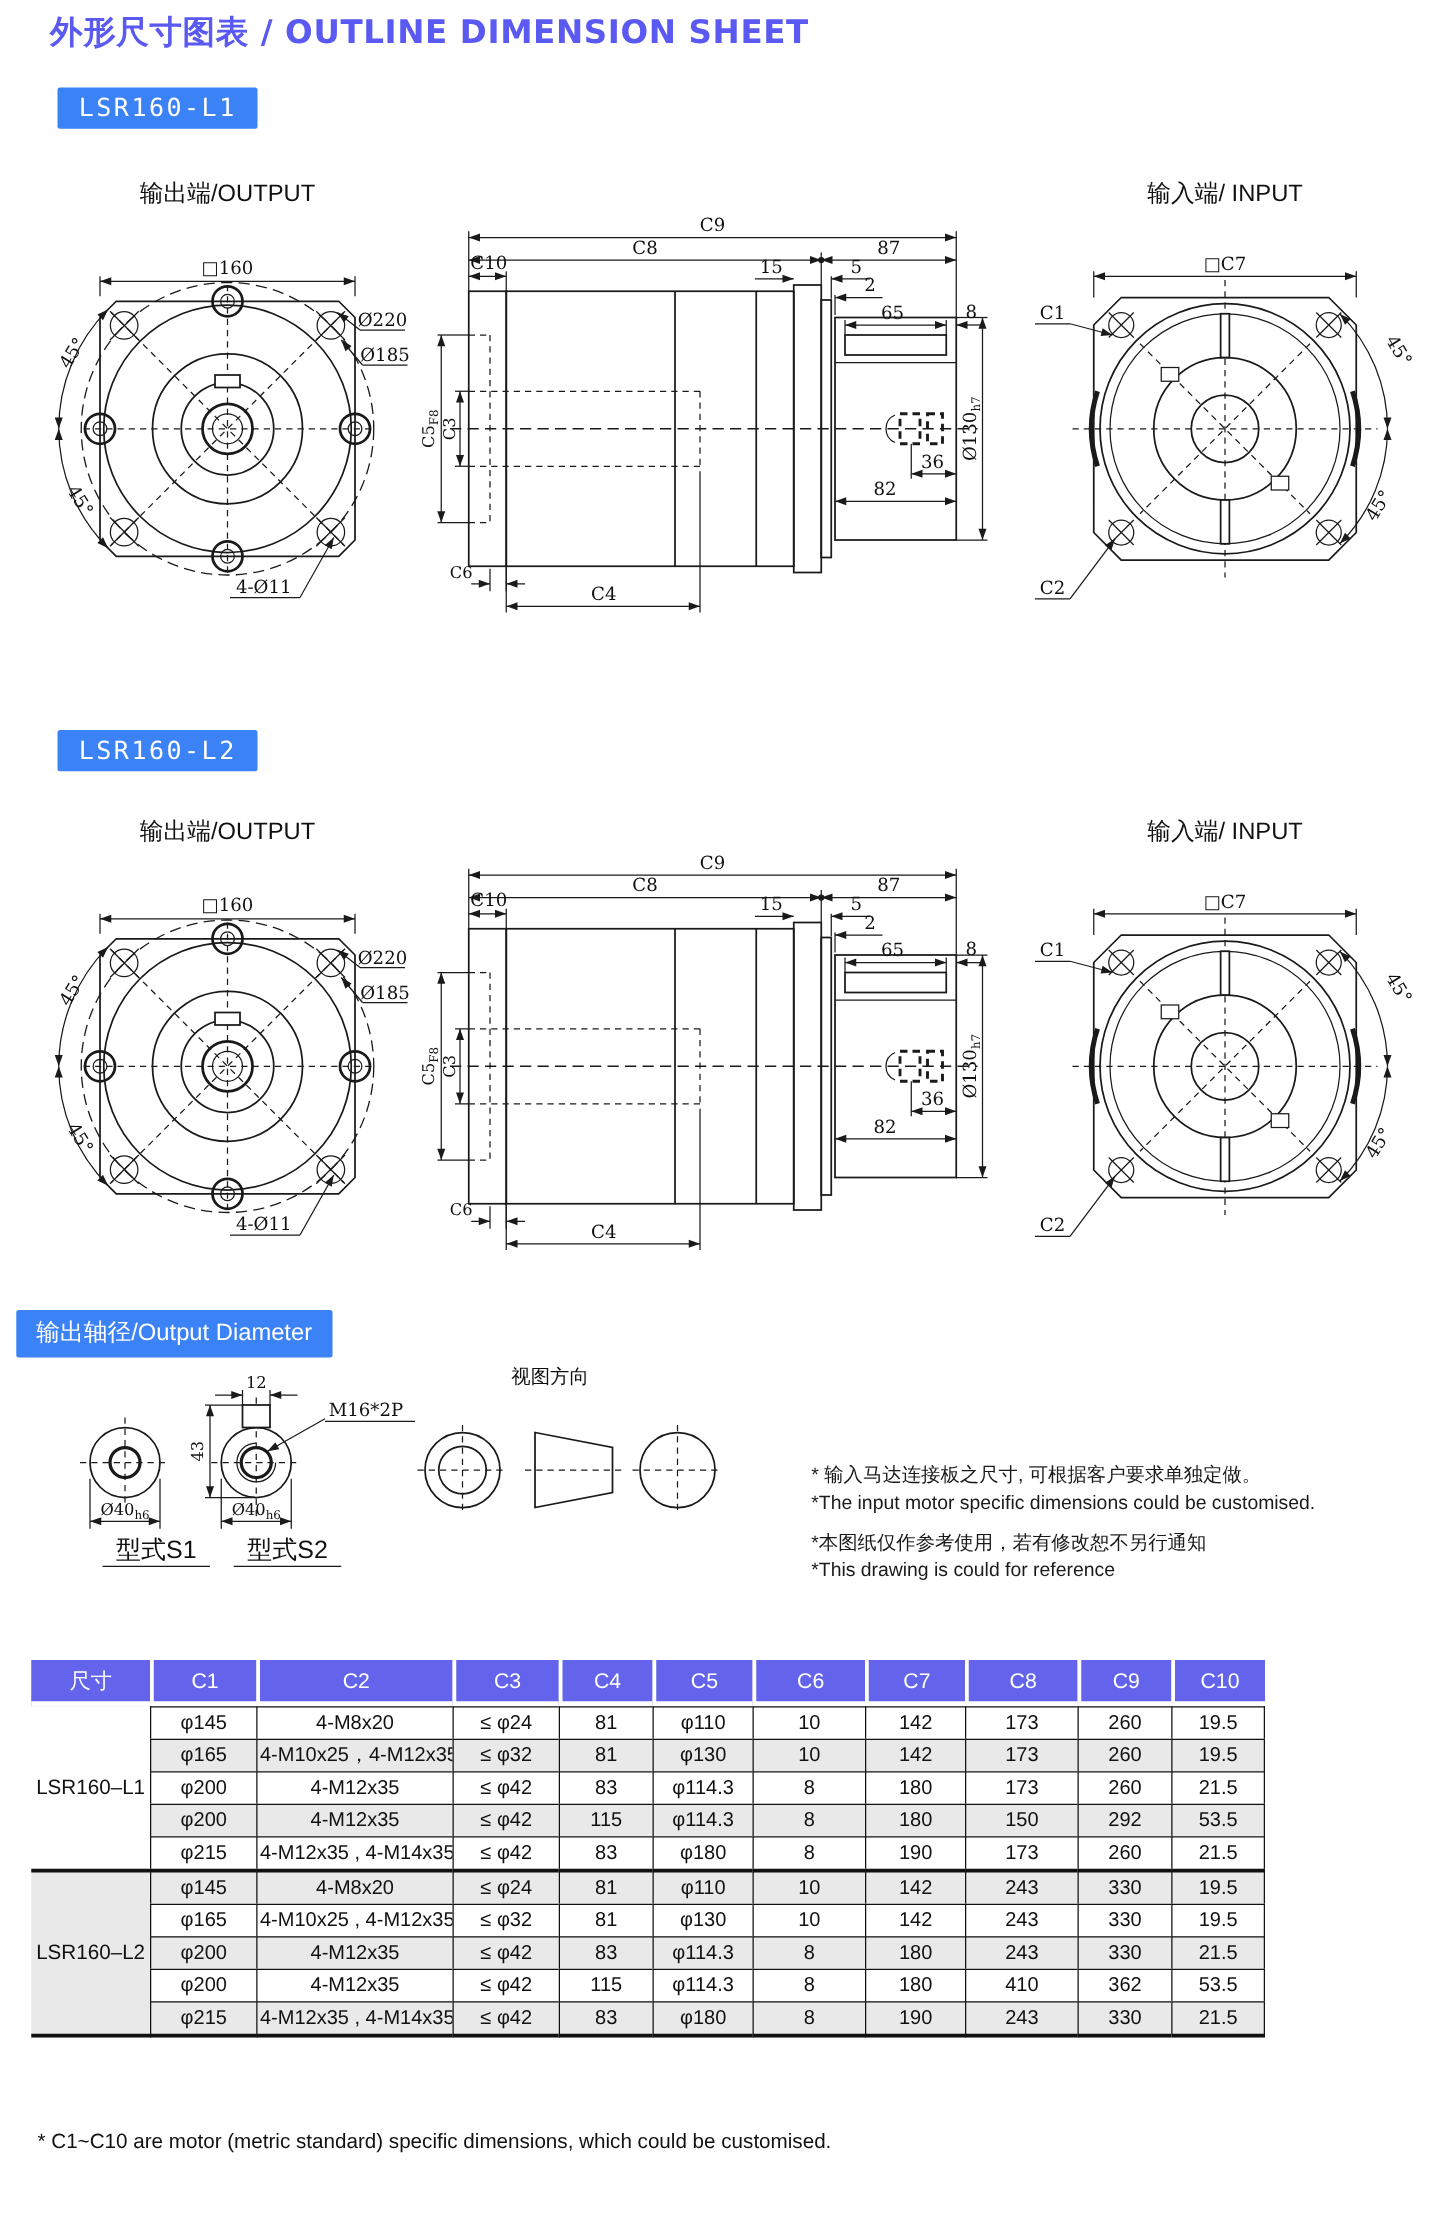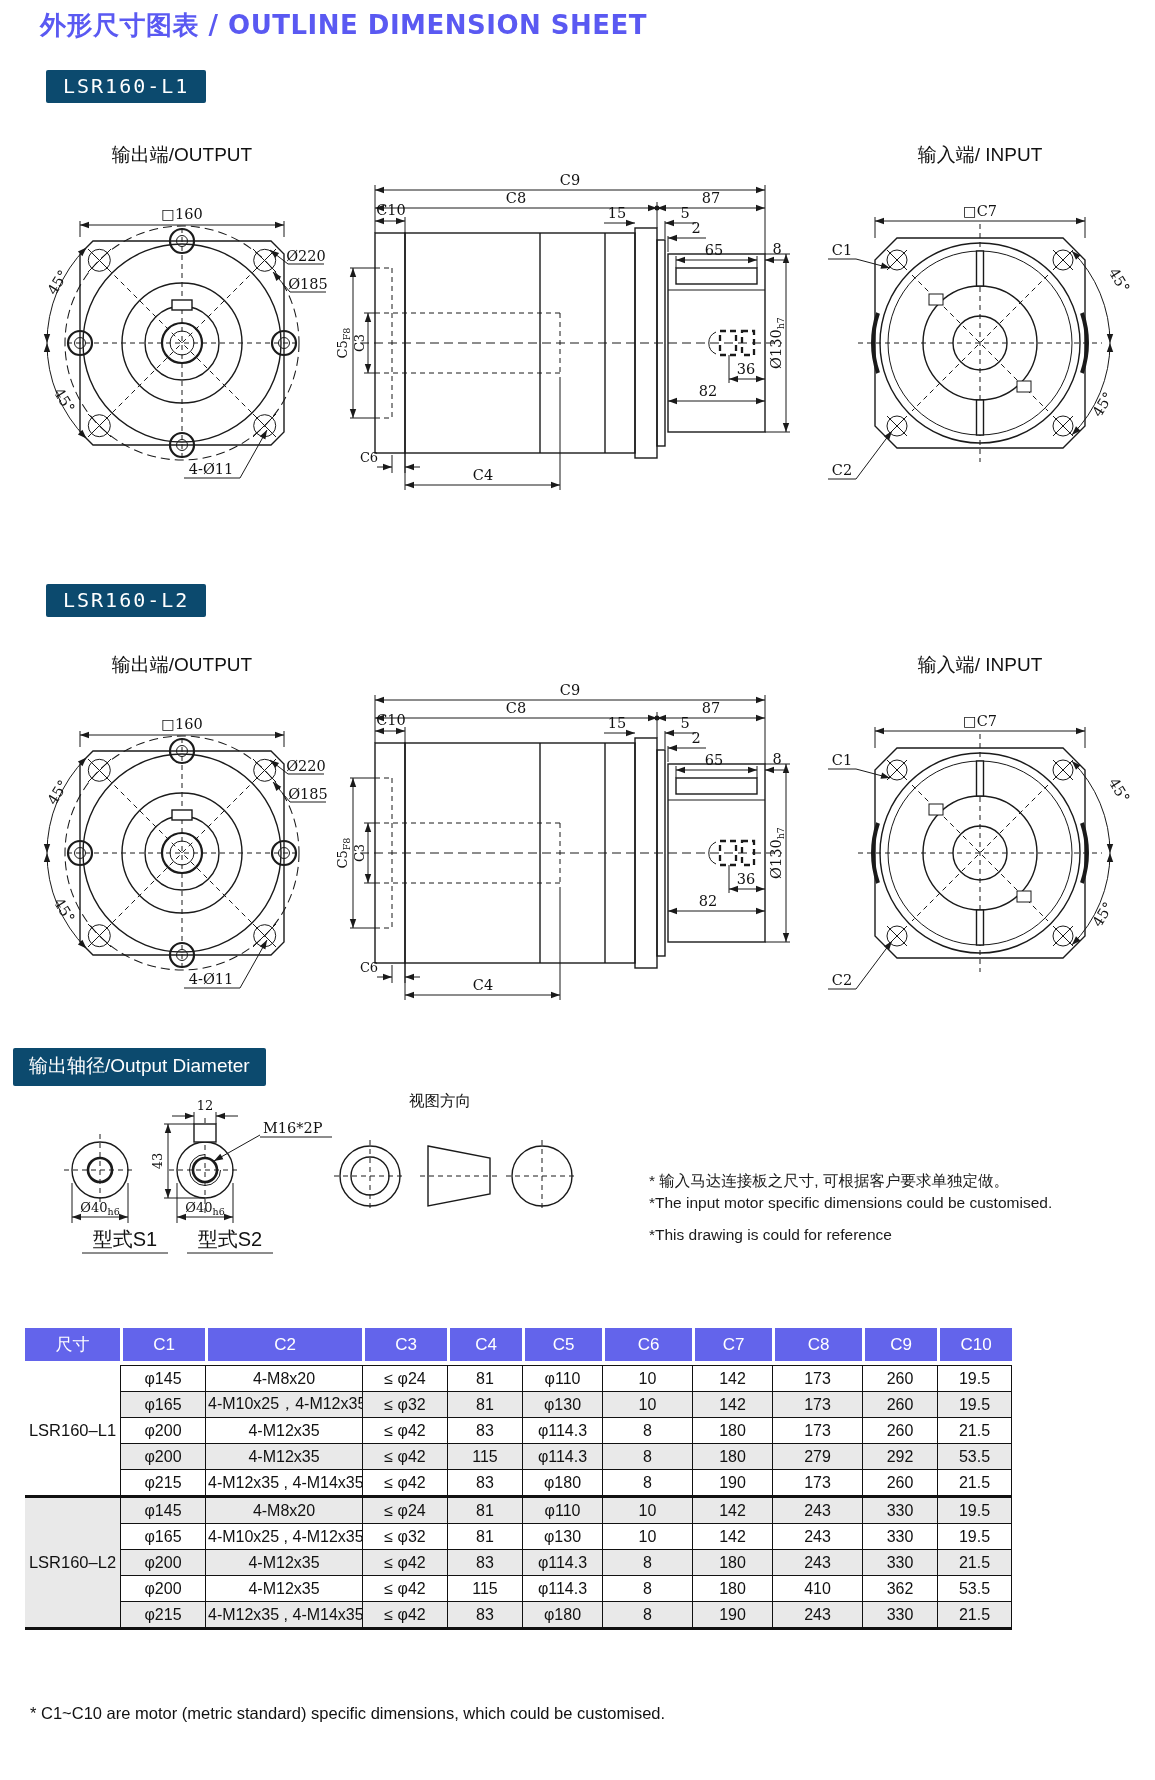--- a/index.html
+++ b/index.html
@@ -1,20 +1,20 @@
 <!DOCTYPE html>
 <html><head>
 <meta charset="utf-8">
 <style>
   html,body{margin:0;padding:0;background:#fff;}
   .page{position:relative;width:1155px;height:1780px;background:#fff;overflow:hidden;
         font-family:"Liberation Sans",sans-serif;color:#111;}
   .title{position:absolute;left:40px;top:8px;font-family:"DejaVu Sans",sans-serif;
          font-weight:bold;font-size:26px;letter-spacing:.5px;color:#5a59f2;white-space:nowrap;}
-  .badge{position:absolute;background:#0c4a6e;color:#fff;border-radius:2px;text-align:center;white-space:nowrap;}
+  .badge{position:absolute;background:#3b82f6;color:#fff;border-radius:2px;text-align:center;white-space:nowrap;}
   .badge.mono{font-family:"DejaVu Sans Mono",monospace;font-size:20px;letter-spacing:2px;padding:4px 17px 5px;}
   #badge-l1{left:46px;top:70px;}
   #badge-l2{left:46px;top:584px;}
   #badge-od{left:13px;top:1048px;font-size:19px;padding:5px 16px 7px;}
   svg.sec{position:absolute;left:20px;width:1115px;height:360px;}
   #sec-l1{top:133px;} #sec-l2{top:643px;}
   #shaft-svg{position:absolute;left:20px;top:1088px;width:1115px;height:185px;}
   
   .s{stroke:#1a1a1a;stroke-width:1.4;fill:none;}
   .t{stroke:#1a1a1a;stroke-width:1;fill:none;}
@@ -619,20 +619,21 @@
       <line class="d2" x1="486" y1="88" x2="558" y2="88"></line>
       <line class="d2" x1="522" y1="52" x2="522" y2="124"></line>
       <circle class="s" cx="522" cy="88" r="30"></circle>
     </g>
   </svg>
 
   <div class="rnotes">
     <div class="ln">* 输入马达连接板之尺寸, 可根据客户要求单独定做。</div>
     <div class="ln">*The input motor specific dimensions could be customised.</div>
     <div class="gap"></div>
+    <div class="ln">*本图纸仅作参考使用，若有修改恕不另行通知</div>
     <div class="ln">*This drawing is could for reference</div>
   </div>
 
   <div class="tablewrap">
     <table>
       <colgroup>
         <col style="width:95px">
           <col style="width:85px">
           <col style="width:157px">
           <col style="width:85px">
@@ -698,21 +699,21 @@
             <td>21.5</td>
           </tr>
           <tr class="stripe">
             <td>φ200</td>
             <td>4-M12x35</td>
             <td>≤ φ42</td>
             <td>115</td>
             <td>φ114.3</td>
             <td>8</td>
             <td>180</td>
-            <td>279</td>
+            <td>150</td>
             <td>292</td>
             <td>53.5</td>
           </tr>
           <tr>
             <td>φ215</td>
             <td>4-M12x35 , 4-M14x35</td>
             <td>≤ φ42</td>
             <td>83</td>
             <td>φ180</td>
             <td>8</td>

